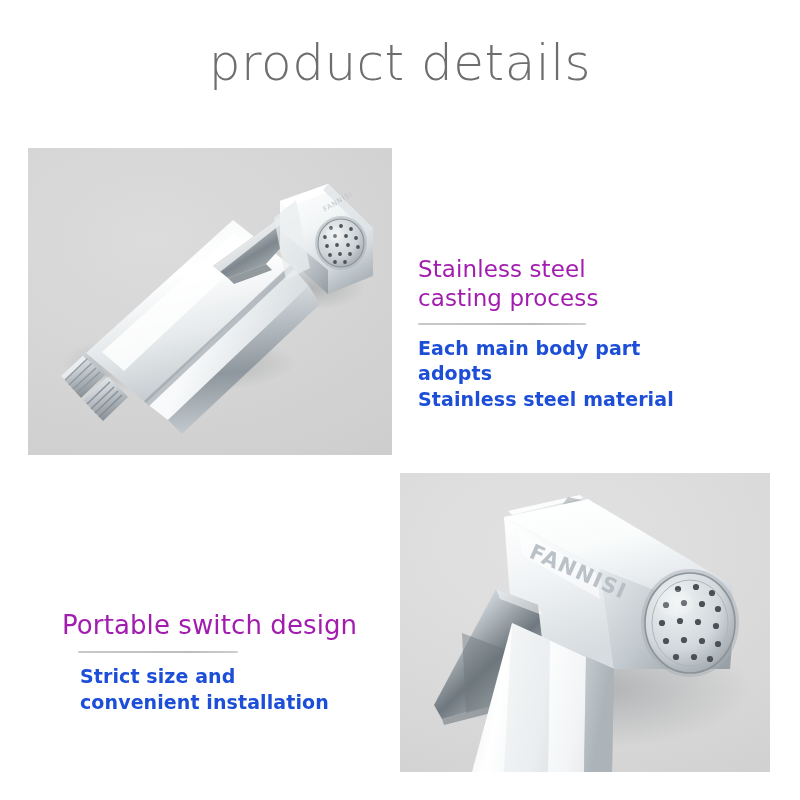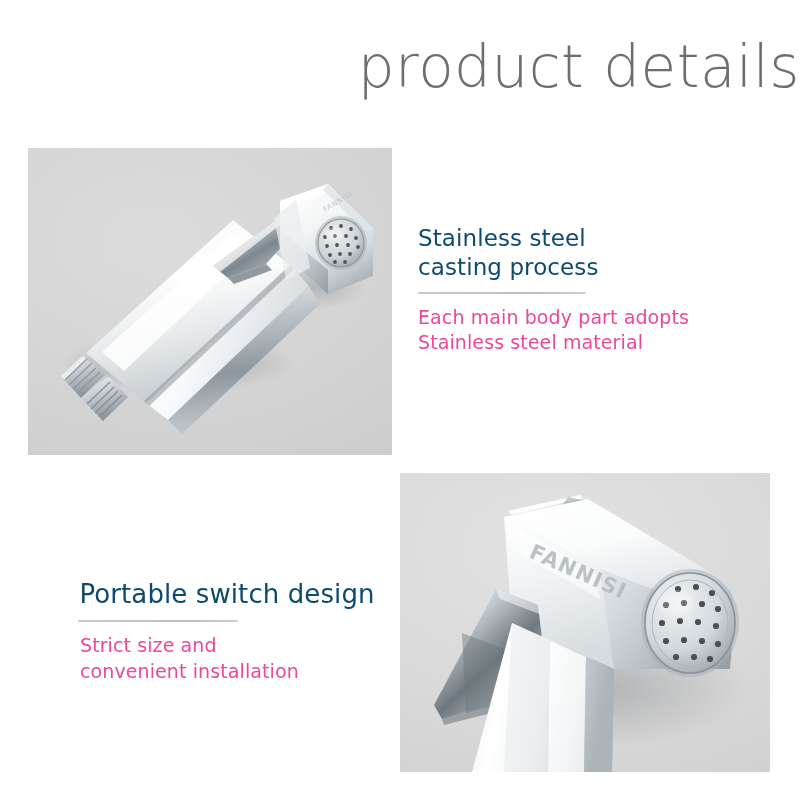--- a/index.html
+++ b/index.html
@@ -14,22 +14,22 @@
     overflow: hidden;
     position: relative;
   }
 
   
   .page-title {
     position: absolute;
     left: 0;
     top: 36px;
     width: 800px;
-    text-align: right;
-    font-size: 58px;
+    text-align: center;
+    font-size: 50px;
     font-weight: 300;
     letter-spacing: 0.5px;
     color: #6e6e6e;
     line-height: 1.1;
     white-space: nowrap;
   }
 
   
   .photo {
     position: absolute;
@@ -66,48 +66,49 @@
     left: 0; top: 0;
     width: 370px;
     height: 299px;
   }
 
   
   .feature {
     position: absolute;
   }
   .feature-heading {
-    color: #0c4a6e;
+    color: #a21caf;
     font-size: 23px;
     font-weight: 400;
     line-height: 1.28;
     letter-spacing: 0.1px;
     white-space: pre-line;
+    margin-top: 31px;
   }
   .feature-rule {
     height: 2px;
     background: linear-gradient(to right, #c9c9c9, #bdbdbd 70%, #cfcfcf);
     margin-top: 9px;
     margin-bottom: 11px;
     border-radius: 1px;
   }
   .feature-body {
-    color: #ec4899;
+    color: #1d4ed8;
     font-size: 19px;
-    font-weight: 400;
+    font-weight: 700;
     line-height: 1.34;
     letter-spacing: 0.1px;
     white-space: pre-line;
   }
 
   #feature-1 { left: 418px; top: 224px; width: 300px; }
   #feature-1 .feature-rule { width: 168px; }
 
   #feature-2 { left: 62px; top: 578px; width: 330px; }
-  #feature-2 .feature-heading { font-size: 26px; text-align: center; }
+  #feature-2 .feature-heading { font-size: 26px; }
   #feature-2 .feature-rule { width: 160px; margin-left: 16px; }
   #feature-2 .feature-body { margin-left: 18px; }
 </style>
 </head>
 <body>
 
 <div class="page-title">product details</div>
 
 <div class="photo" id="photo-1">
 

